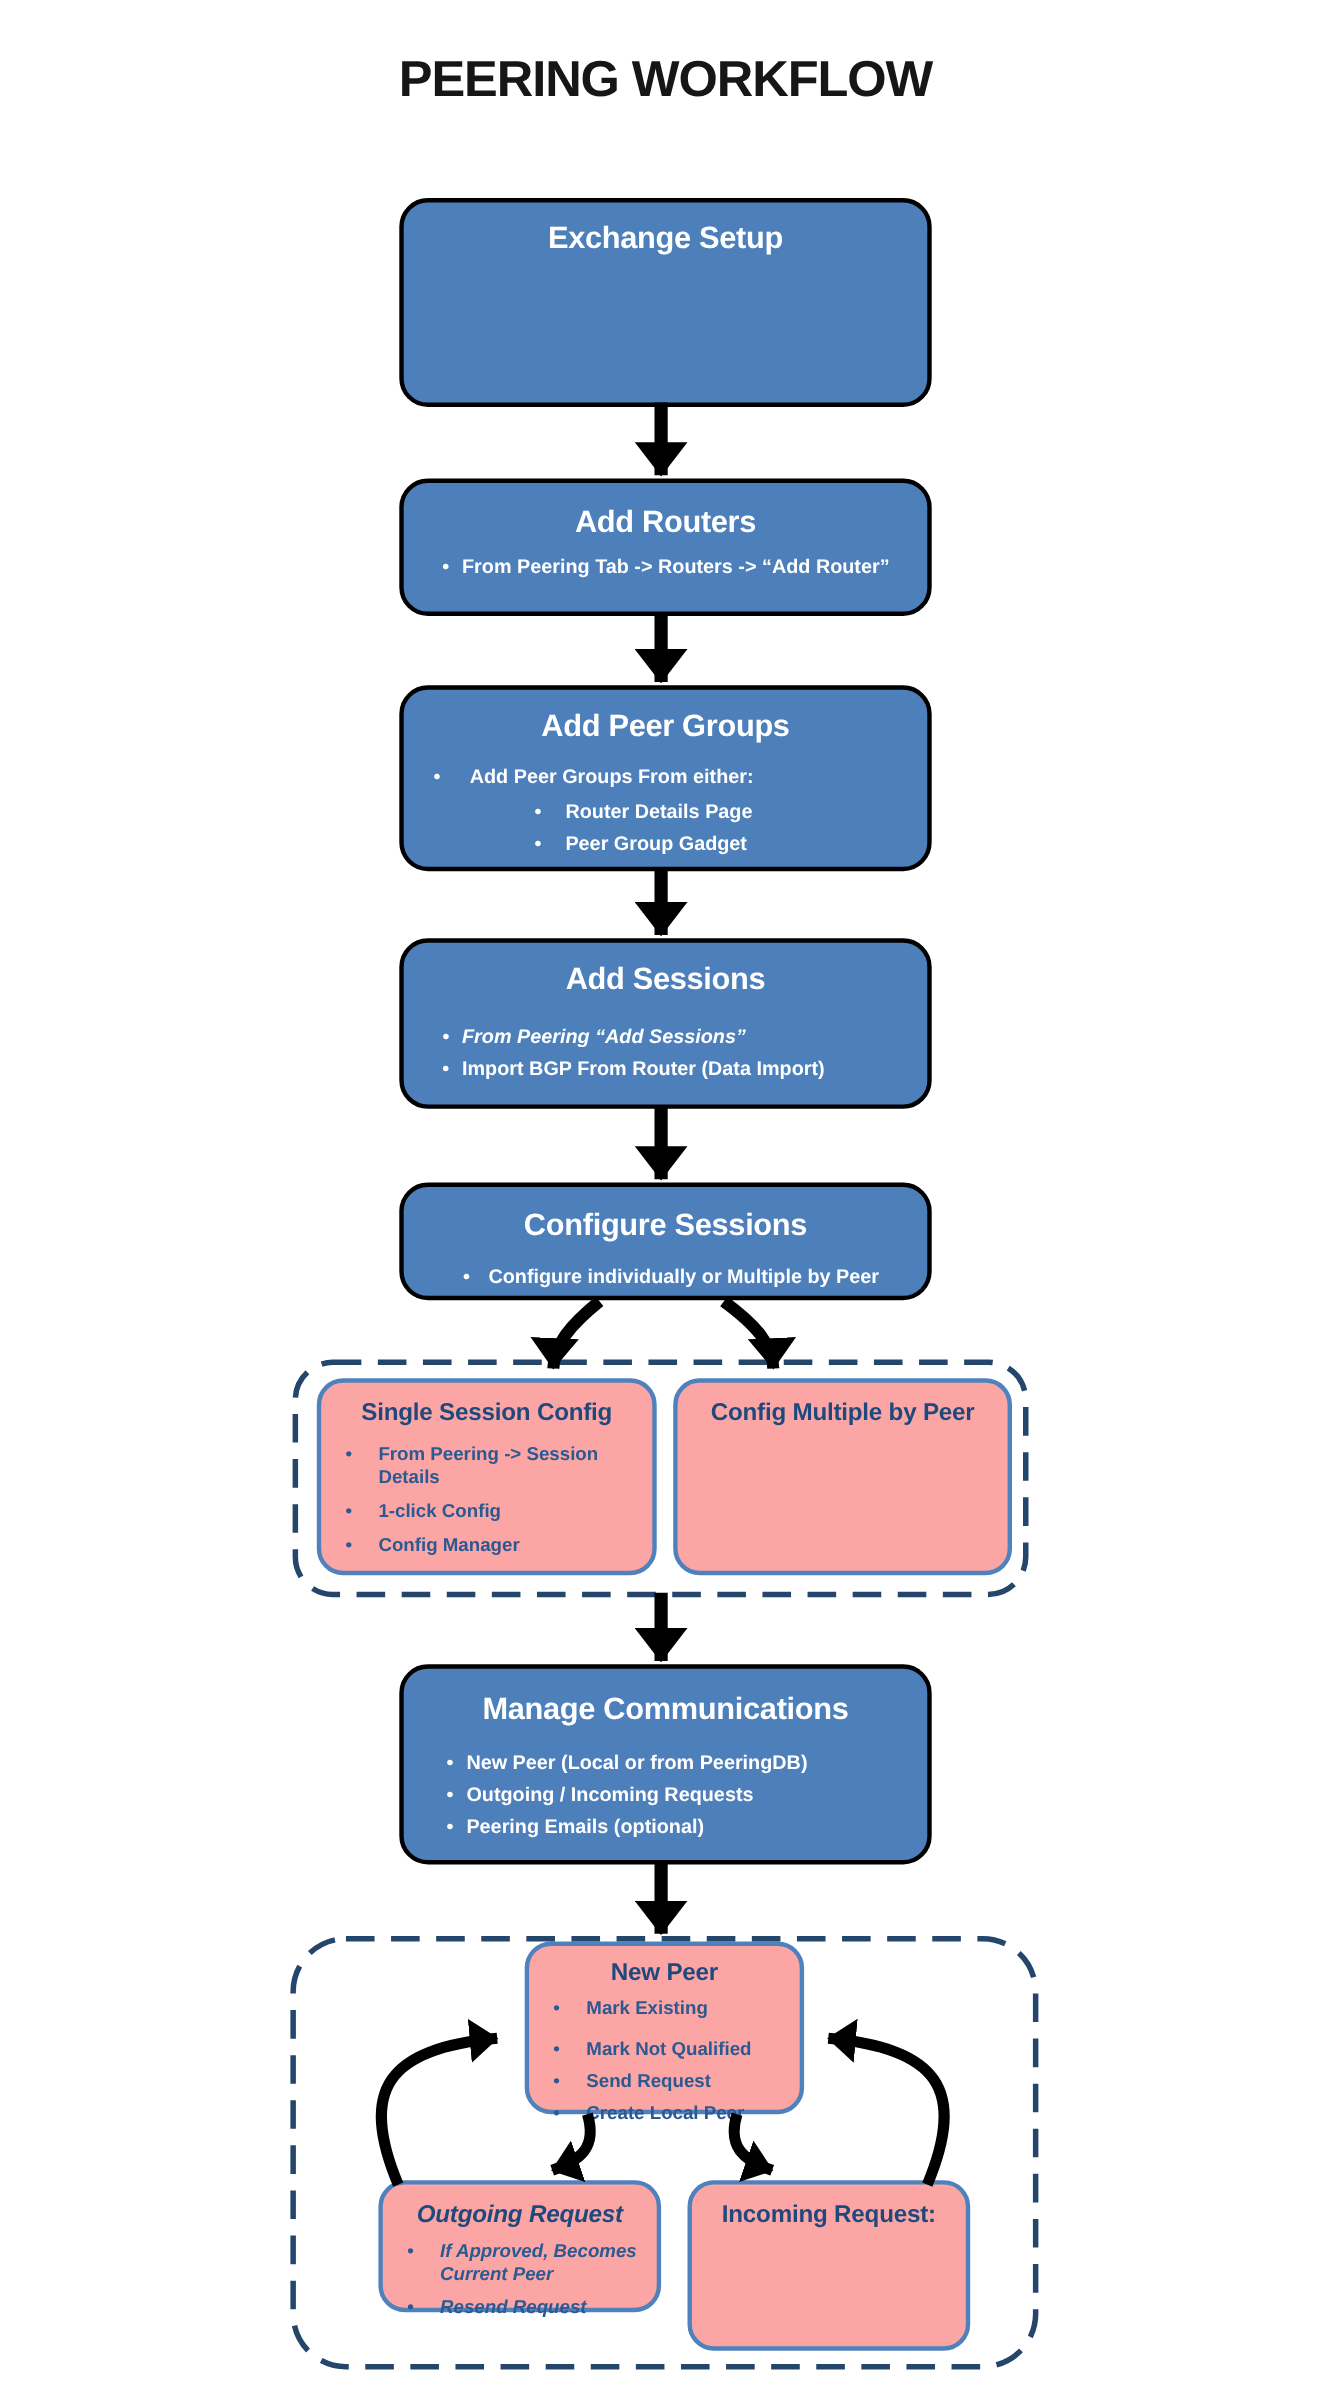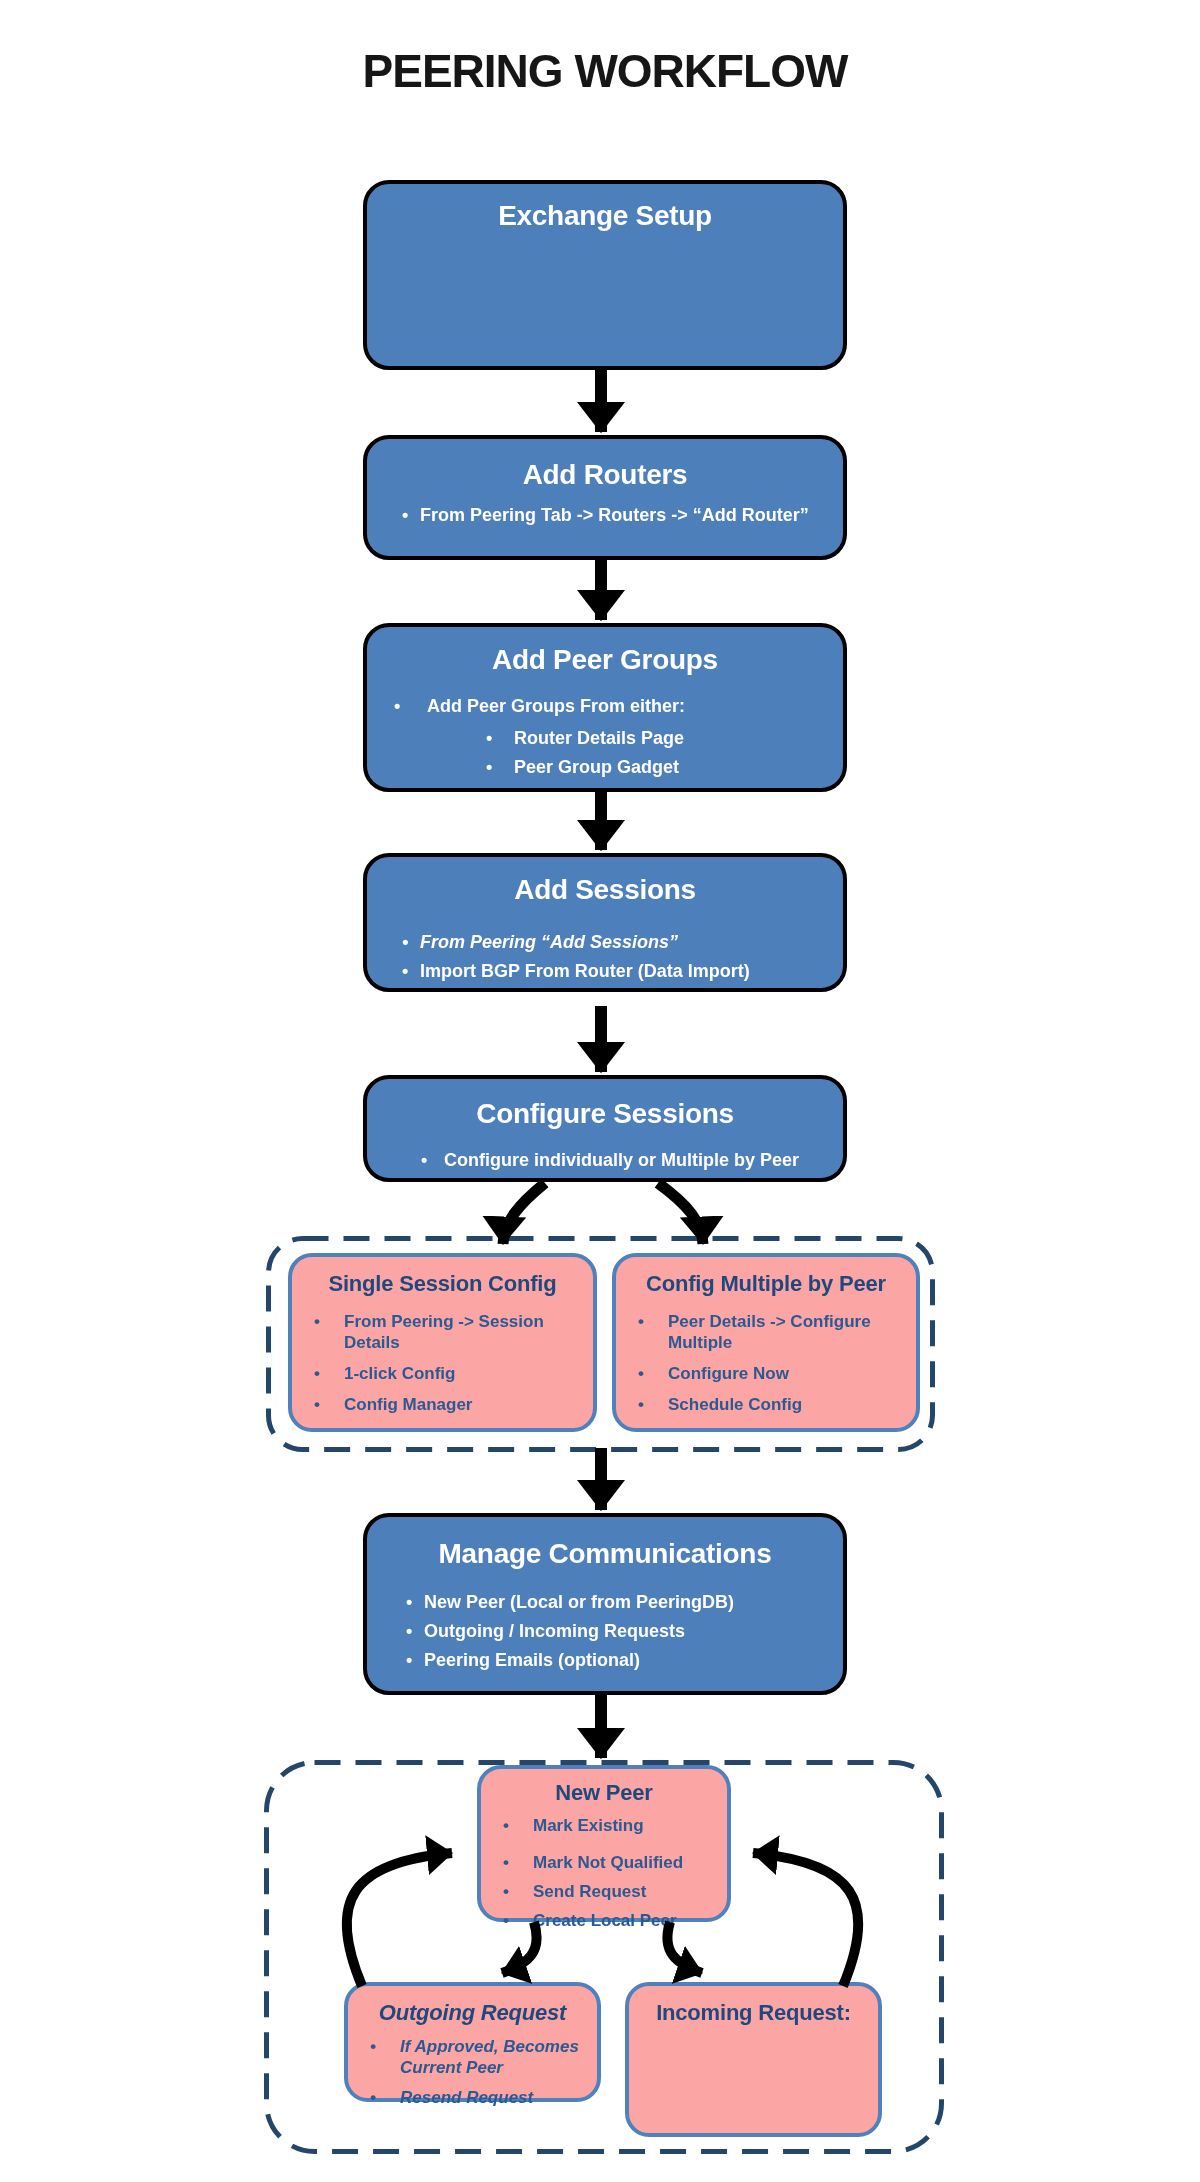--- a/index.html
+++ b/index.html
@@ -54,21 +54,21 @@
 
     <div class="bbox" style="top:623px;height:169px;">
       <div class="t" style="padding-top:17px;">Add Peer Groups</div>
       <div style="margin-top:20px;">
         <div class="li" style="margin-left:27px;padding-left:33px;margin-bottom:12px;">Add Peer Groups From either:</div>
         <div class="li" style="margin-left:119px;padding-left:28px;">Router Details Page</div>
         <div class="li" style="margin-left:119px;padding-left:28px;">Peer Group Gadget</div>
       </div>
     </div>
 
-    <div class="bbox" style="top:853px;height:139px;">
+    <div class="bbox" style="top:853px;height:155px;">
       <div class="t" style="padding-top:17px;">Add Sessions</div>
       <div style="margin-top:26px;">
         <div class="li" style="margin-left:35px;padding-left:18px;font-style:italic;">From  Peering “Add Sessions”</div>
         <div class="li" style="margin-left:35px;padding-left:18px;">Import BGP From Router (Data Import)</div>
       </div>
     </div>
 
     <div class="bbox" style="top:1075px;height:107px;">
       <div class="t" style="padding-top:19px;">Configure Sessions</div>
       <div style="margin-top:20px;">
@@ -80,25 +80,20 @@
       <div class="t" style="padding-top:14px;">Single Session Config</div>
       <div style="margin-top:14px;">
         <div class="wli">From Peering -&gt; Session Details</div>
         <div class="wli">1-click Config</div>
         <div class="wli">Config Manager</div>
       </div>
     </div>
 
     <div class="wbox" style="left:612px;top:1253px;width:308px;height:179px;">
       <div class="t" style="padding-top:14px;">Config Multiple by Peer</div>
-      <div style="margin-top:14px;">
-        <div class="wli">Peer Details -&gt; Configure Multiple</div>
-        <div class="wli">Configure Now</div>
-        <div class="wli">Schedule Config</div>
-      </div>
     </div>
 
     <div class="bbox" style="top:1513px;height:182px;">
       <div class="t" style="padding-top:21px;">Manage Communications</div>
       <div style="margin-top:22px;">
         <div class="li" style="margin-left:39px;padding-left:18px;">New Peer (Local or from PeeringDB)</div>
         <div class="li" style="margin-left:39px;padding-left:18px;">Outgoing / Incoming Requests</div>
         <div class="li" style="margin-left:39px;padding-left:18px;">Peering Emails (optional)</div>
       </div>
     </div>

